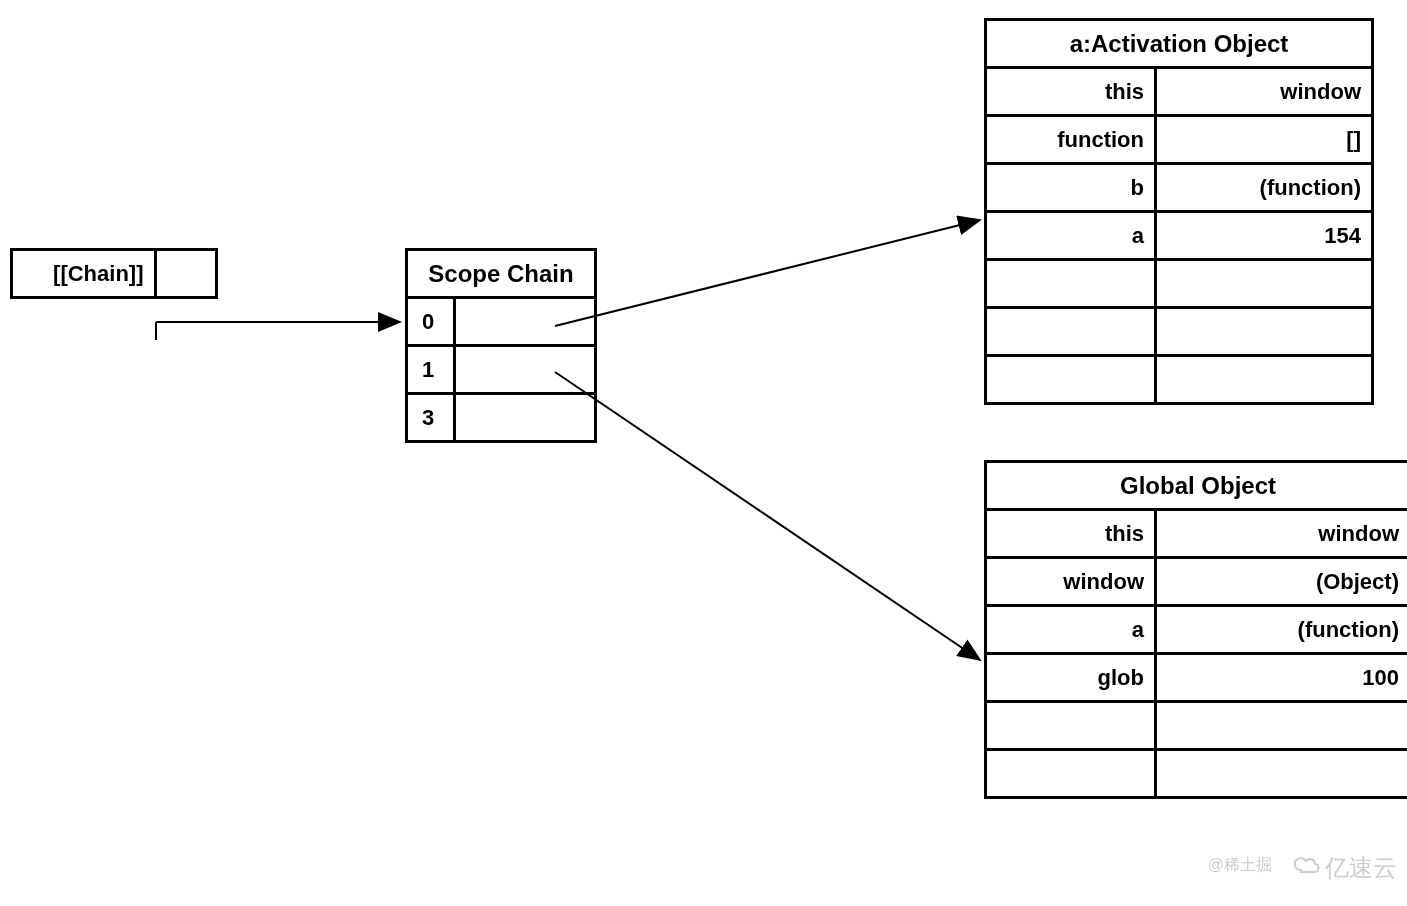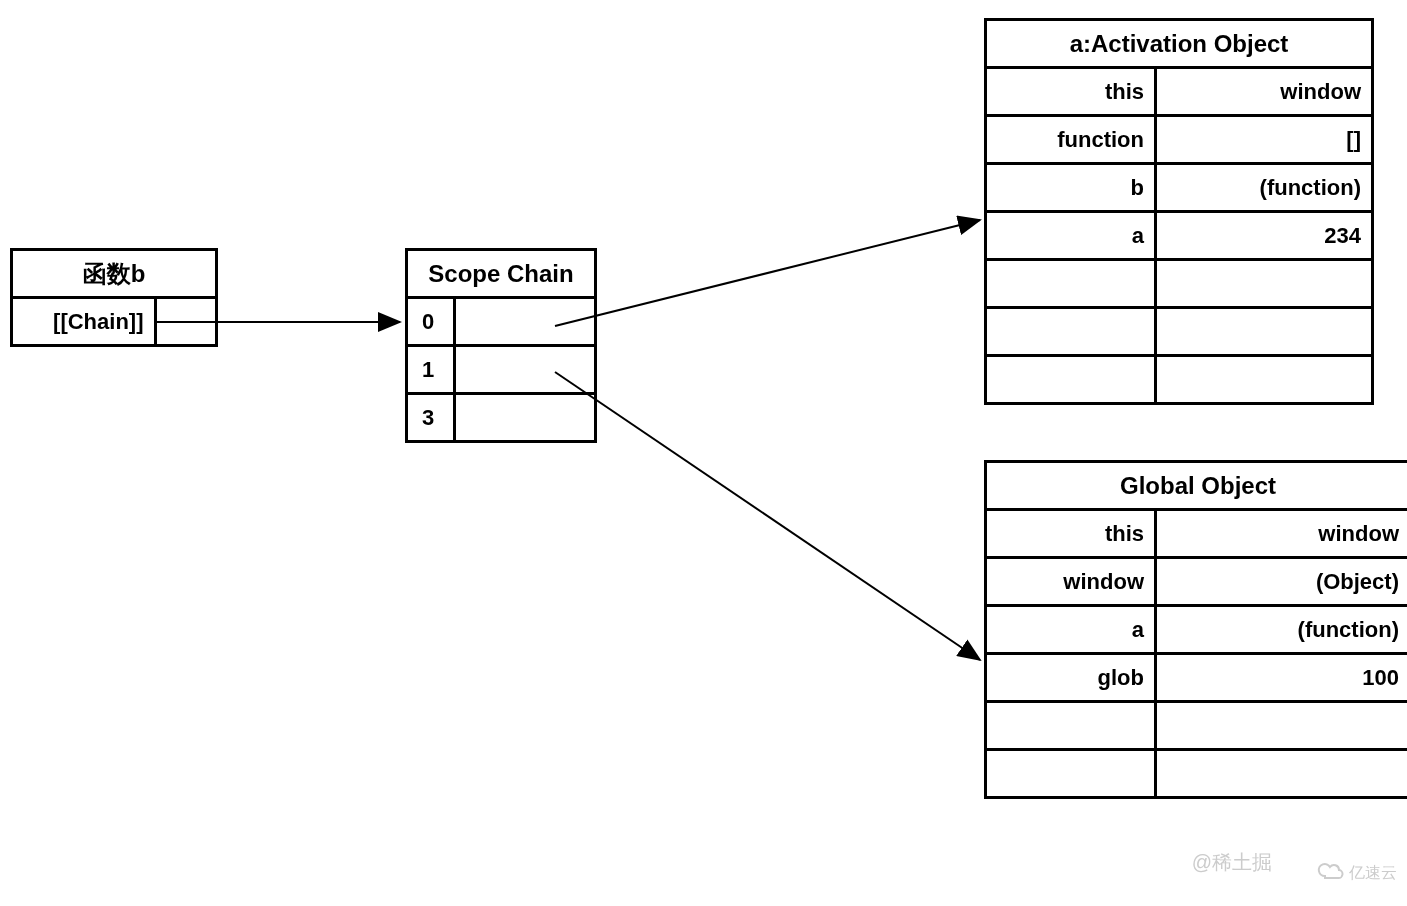--- a/index.html
+++ b/index.html
@@ -25,36 +25,33 @@
   #ao th { font-size: 24px; }
   #ao td.k { width: 170px; }
 
   
   #go { position: absolute; left: 984px; top: 460px; width: 428px; }
   #go th { font-size: 24px; }
   #go td.k { width: 170px; }
 
   
   .wm { position: absolute; color: #ccc; font-weight: normal; }
-  #wm1 { right: 135px; bottom: 30px; font-size: 20px; }
-  #wm2 { right: 10px; bottom: 22px; font-size: 16px; display: flex; align-items: flex-end; gap: 4px; }
+  #wm1 { right: 135px; bottom: 30px; font-size: 16px; }
+  #wm2 { right: 10px; bottom: 22px; font-size: 24px; display: flex; align-items: flex-start; gap: 4px; }
 
   svg.arrows { position: absolute; inset: 0; width: 1407px; height: 906px; pointer-events: none; }
 </style>
 </head>
 <body>
 
 <div class="canvas">
 
   <div id="func-b" class="box">
     <table>
       <tbody>
-          <tr>
-            <th colspan="2">函数b</th>
-          </tr>
       <tr>
         <td style="width:70%">[[Chain]]</td>
         <td></td>
       </tr>
     </tbody>
       </table>
   </div>
 
   <div id="scope-chain" class="box">
     <table>
@@ -91,21 +88,21 @@
       <tr>
             <td class="k">function</td>
             <td>[]</td>
           </tr>
       <tr>
             <td class="k">b</td>
             <td>(function)</td>
           </tr>
       <tr>
             <td class="k">a</td>
-            <td>234</td>
+            <td>154</td>
           </tr>
       <tr>
             <td class="k"></td>
             <td></td>
           </tr>
       <tr>
             <td class="k"></td>
             <td></td>
           </tr>
       <tr>

